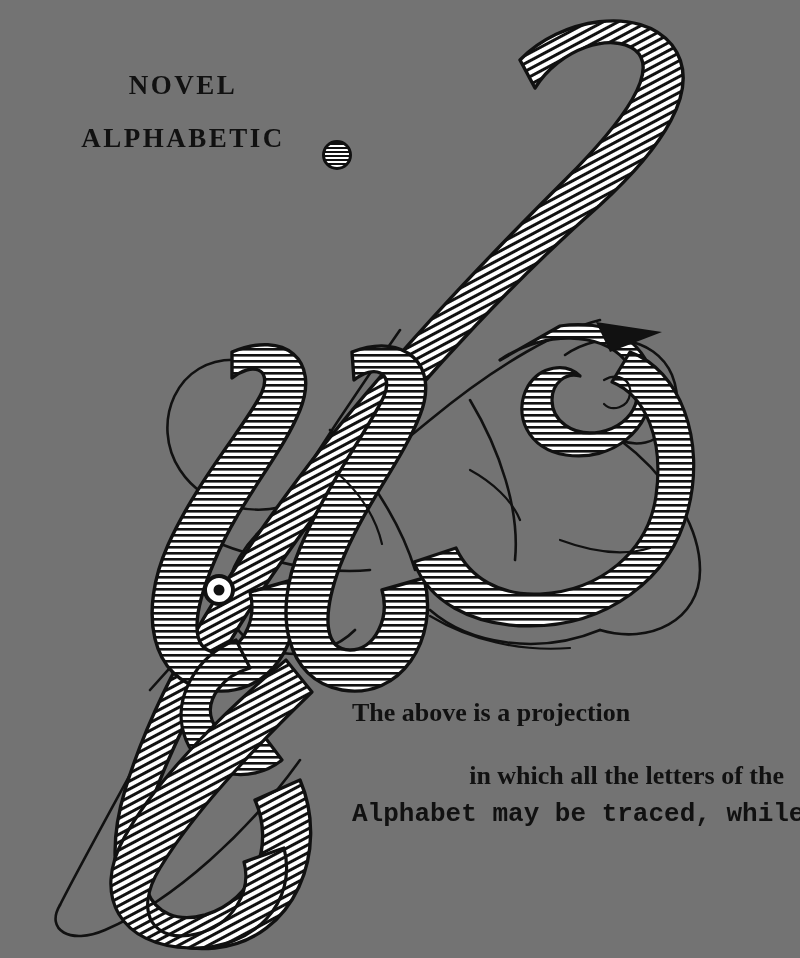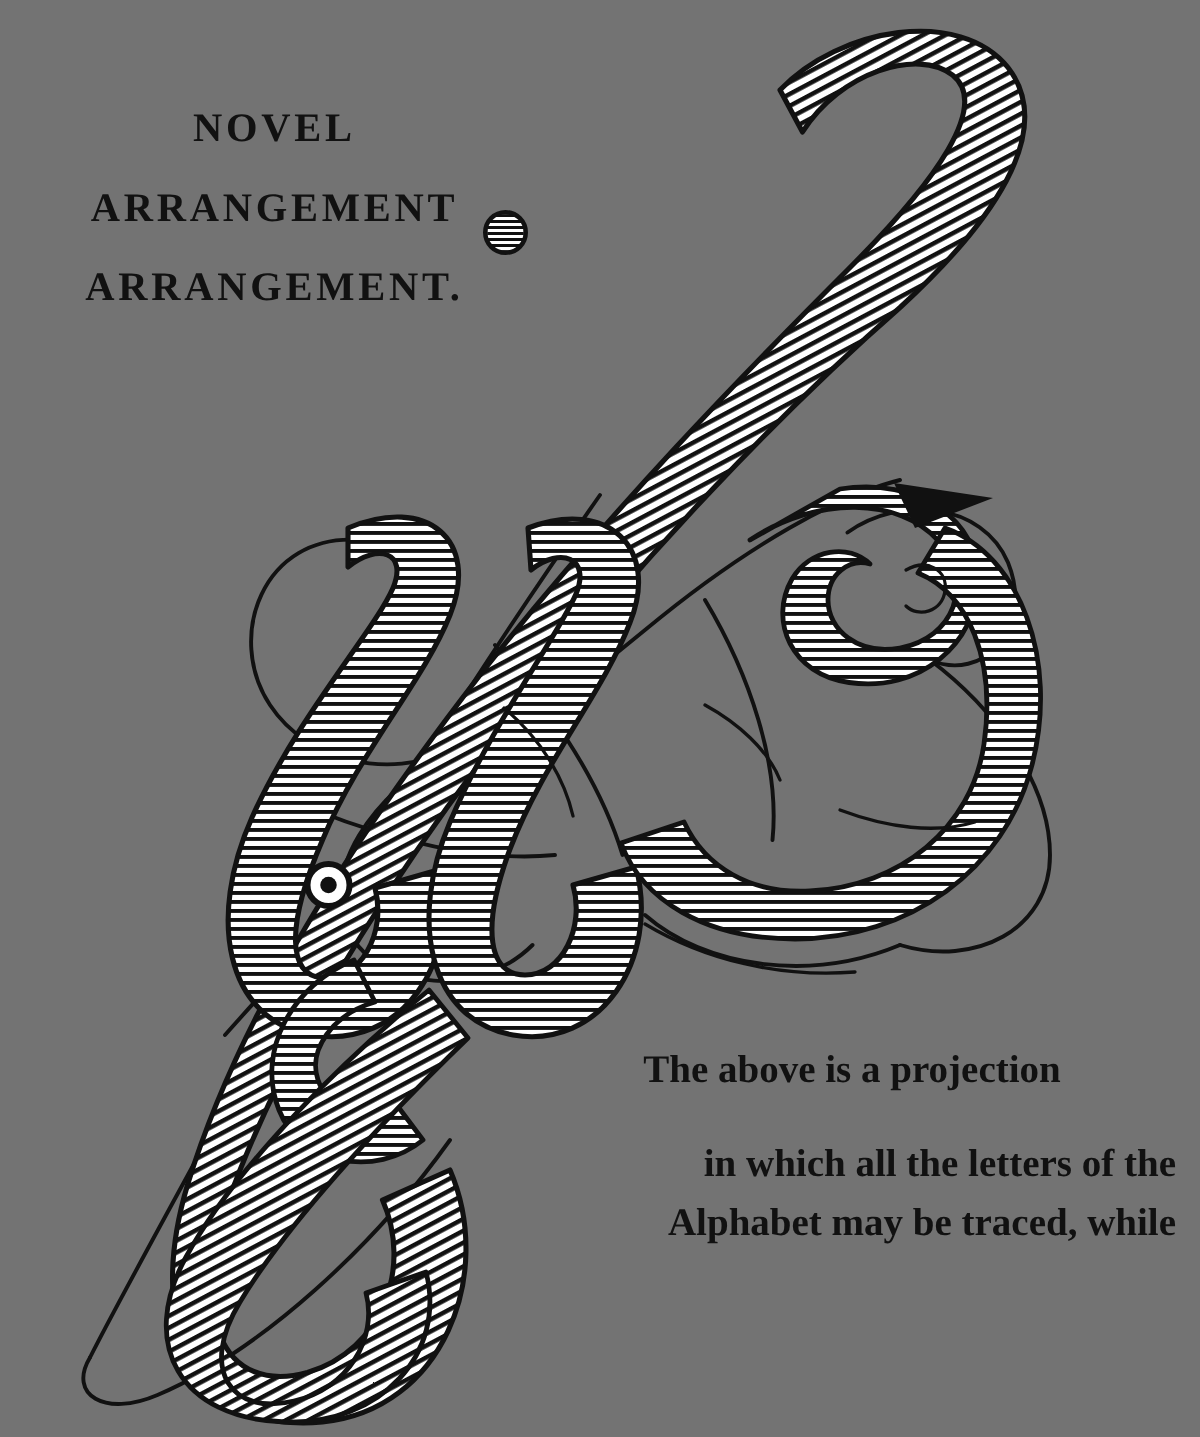--- a/index.html
+++ b/index.html
@@ -73,23 +73,23 @@
   }
   .caption .cline {
     display: block;
     font-family: "Liberation Serif", serif;
     font-weight: 700;
     font-size: 26px;
     line-height: 39px;
     color: #111;
     white-space: nowrap;
   }
-  .caption .cline.l1 { text-align: center; }
+  .caption .cline.l1 { text-align: left; }
   .caption .cline.l2 { text-align: right; margin-top: 24px; }
-  .caption .cline.l3 { text-align: right; }
+  .caption .cline.l3 { text-align: right; font-family: Liberation Mono, monospace; }
   .caption .cline.l4 { text-align: right; }
   .caption .siglinerow {
     display: flex;
     justify-content: space-between;
     align-items: baseline;
   }
   .caption .siglinerow .txt {
     font-family: "Liberation Serif", serif;
     font-weight: 700;
     font-size: 26px;
@@ -246,22 +246,21 @@
         <path d="M560 540 C 592 552, 624 556, 650 548"></path>
         <path d="M430 616 C 470 640, 520 652, 570 648"></path>
       </g>
 
       <path d="M596 322 L 662 332 L 610 352 Z" fill="#111111"></path>
     </g>
   </svg>
 
   <div class="heading">
     <span class="hline">NOVEL</span>
-    <span class="hline">ARRANGEMENT</span>
-    <span class="hline">ARRANGEMENT.</span>
+    <span class="hline">ALPHABETIC</span>
   </div>
   <div class="ornament"></div>
 
   <div class="caption">
     <span class="cline l1">The above is a projection</span>
     <span class="cline l2">in which all the letters of the</span>
     <span class="cline l3">Alphabet may be traced, while</span>
   </div>
 
 </div>

